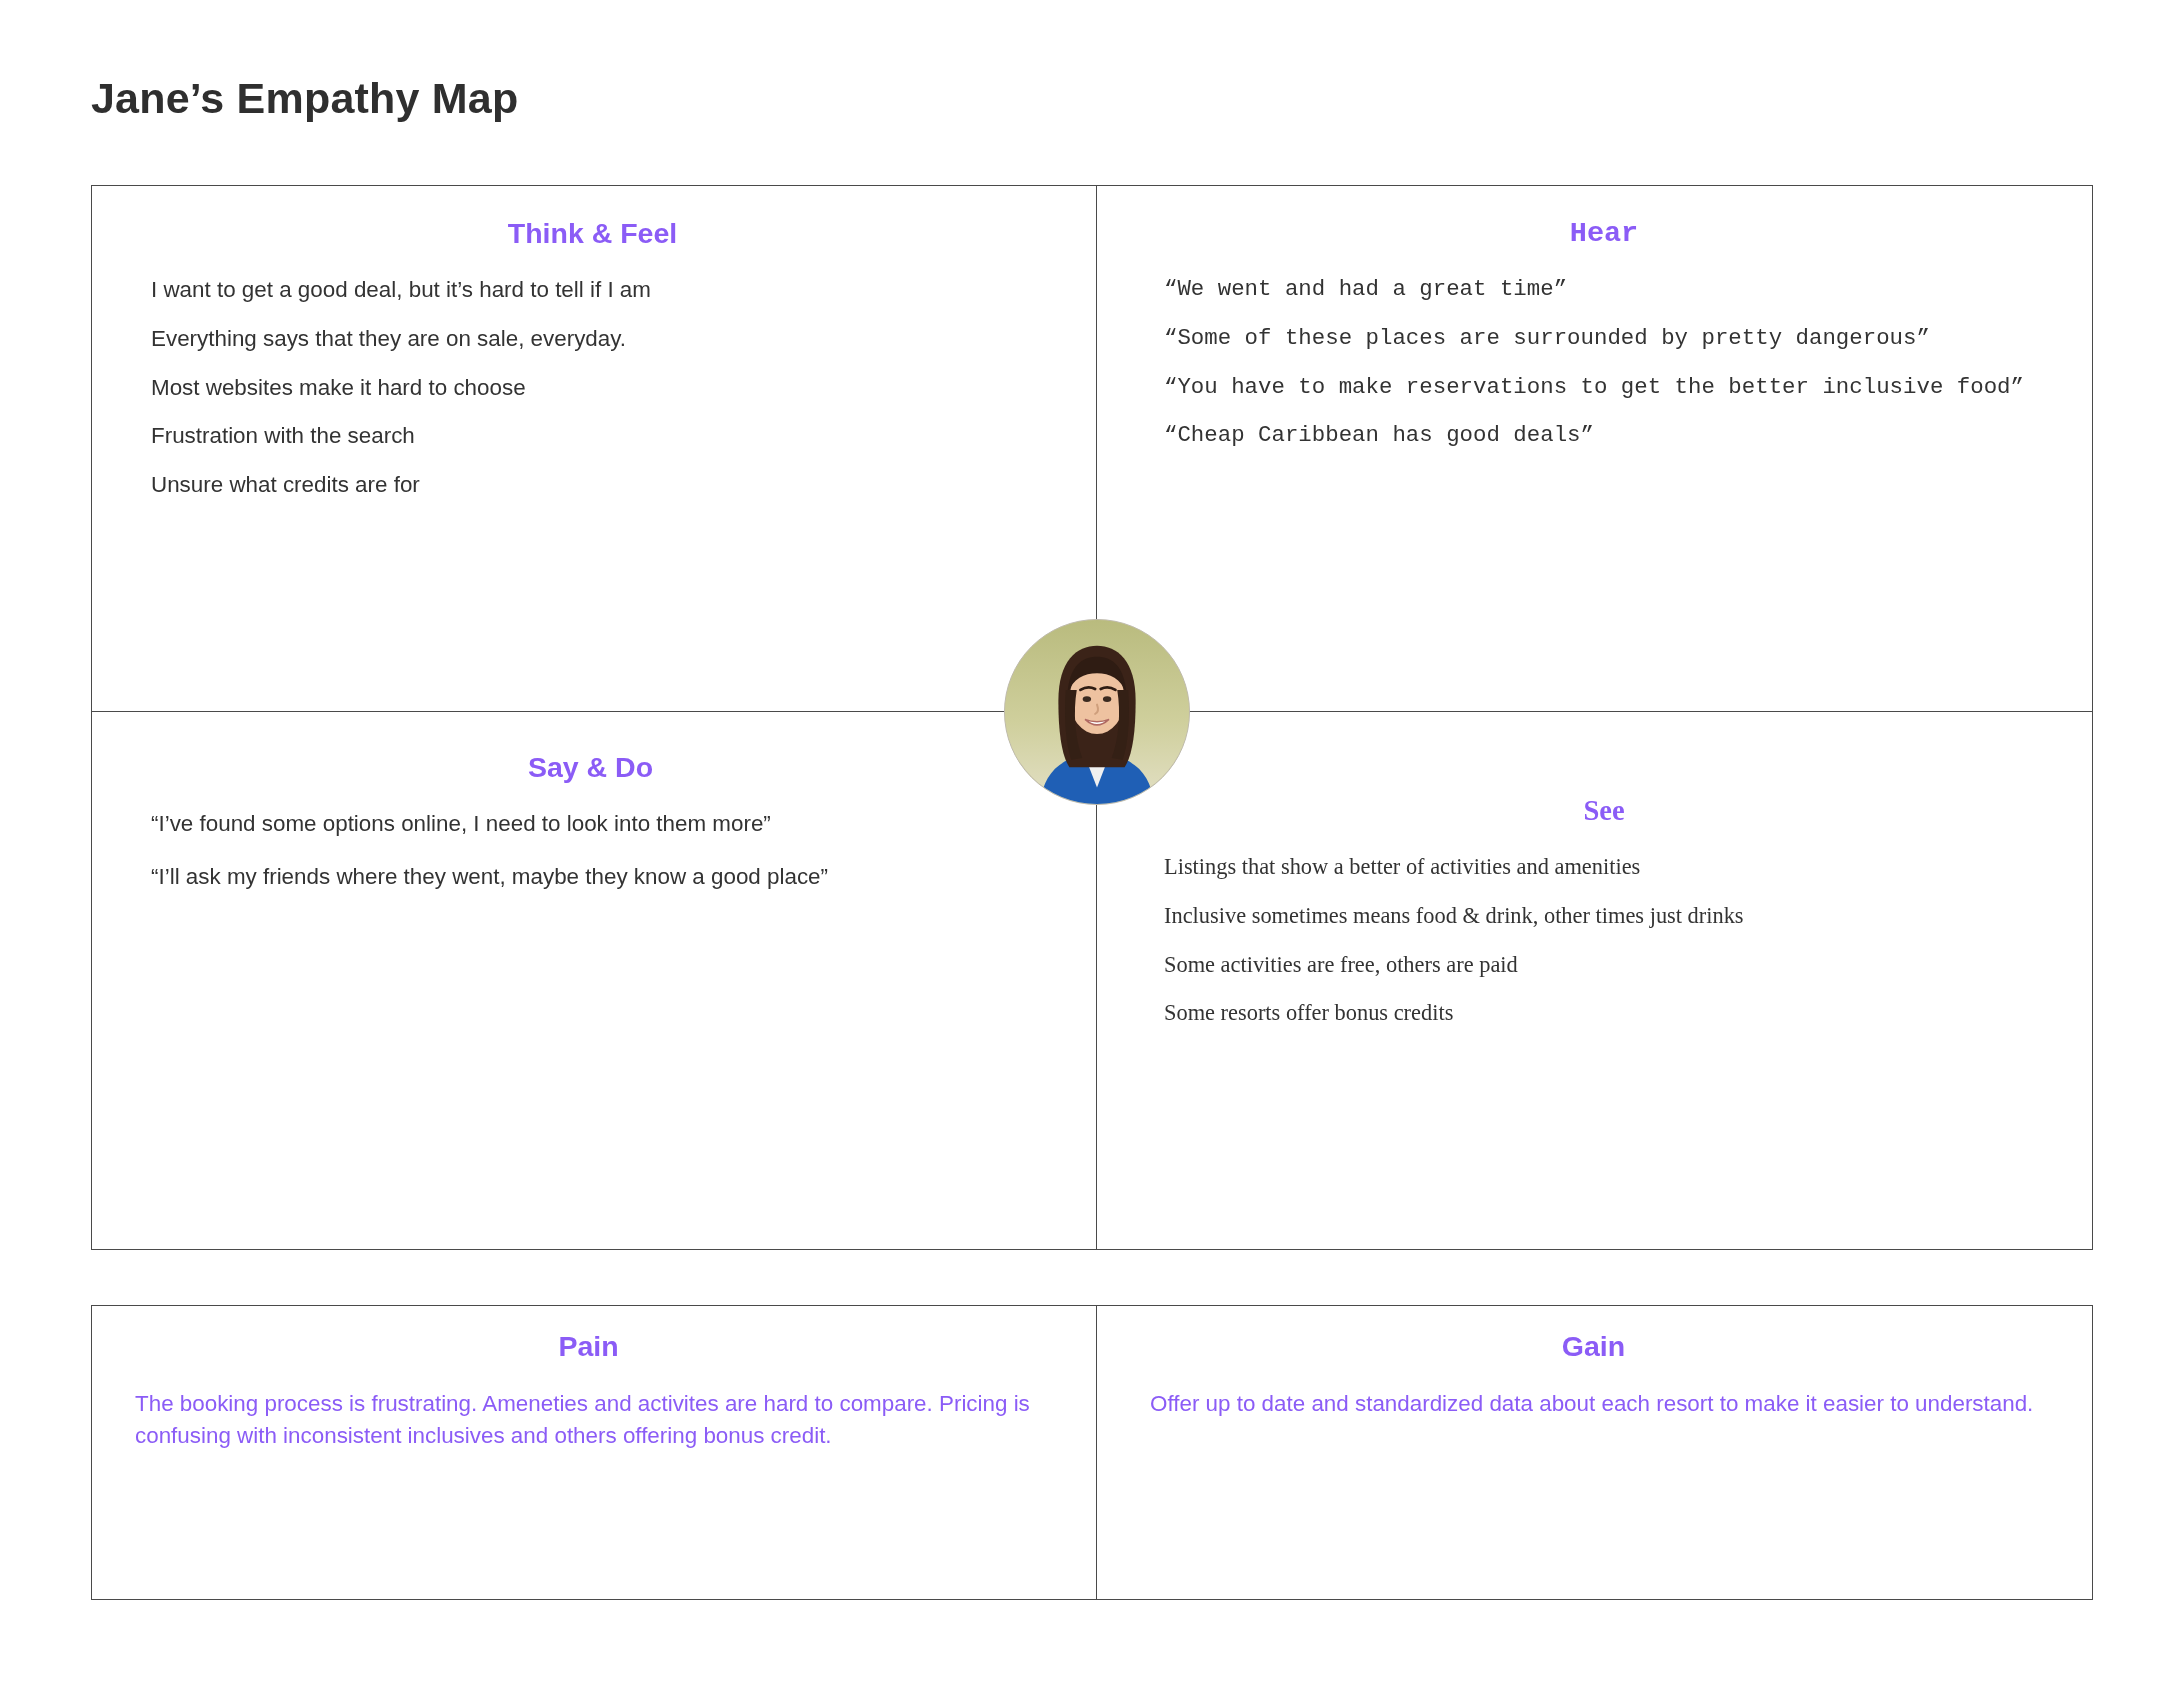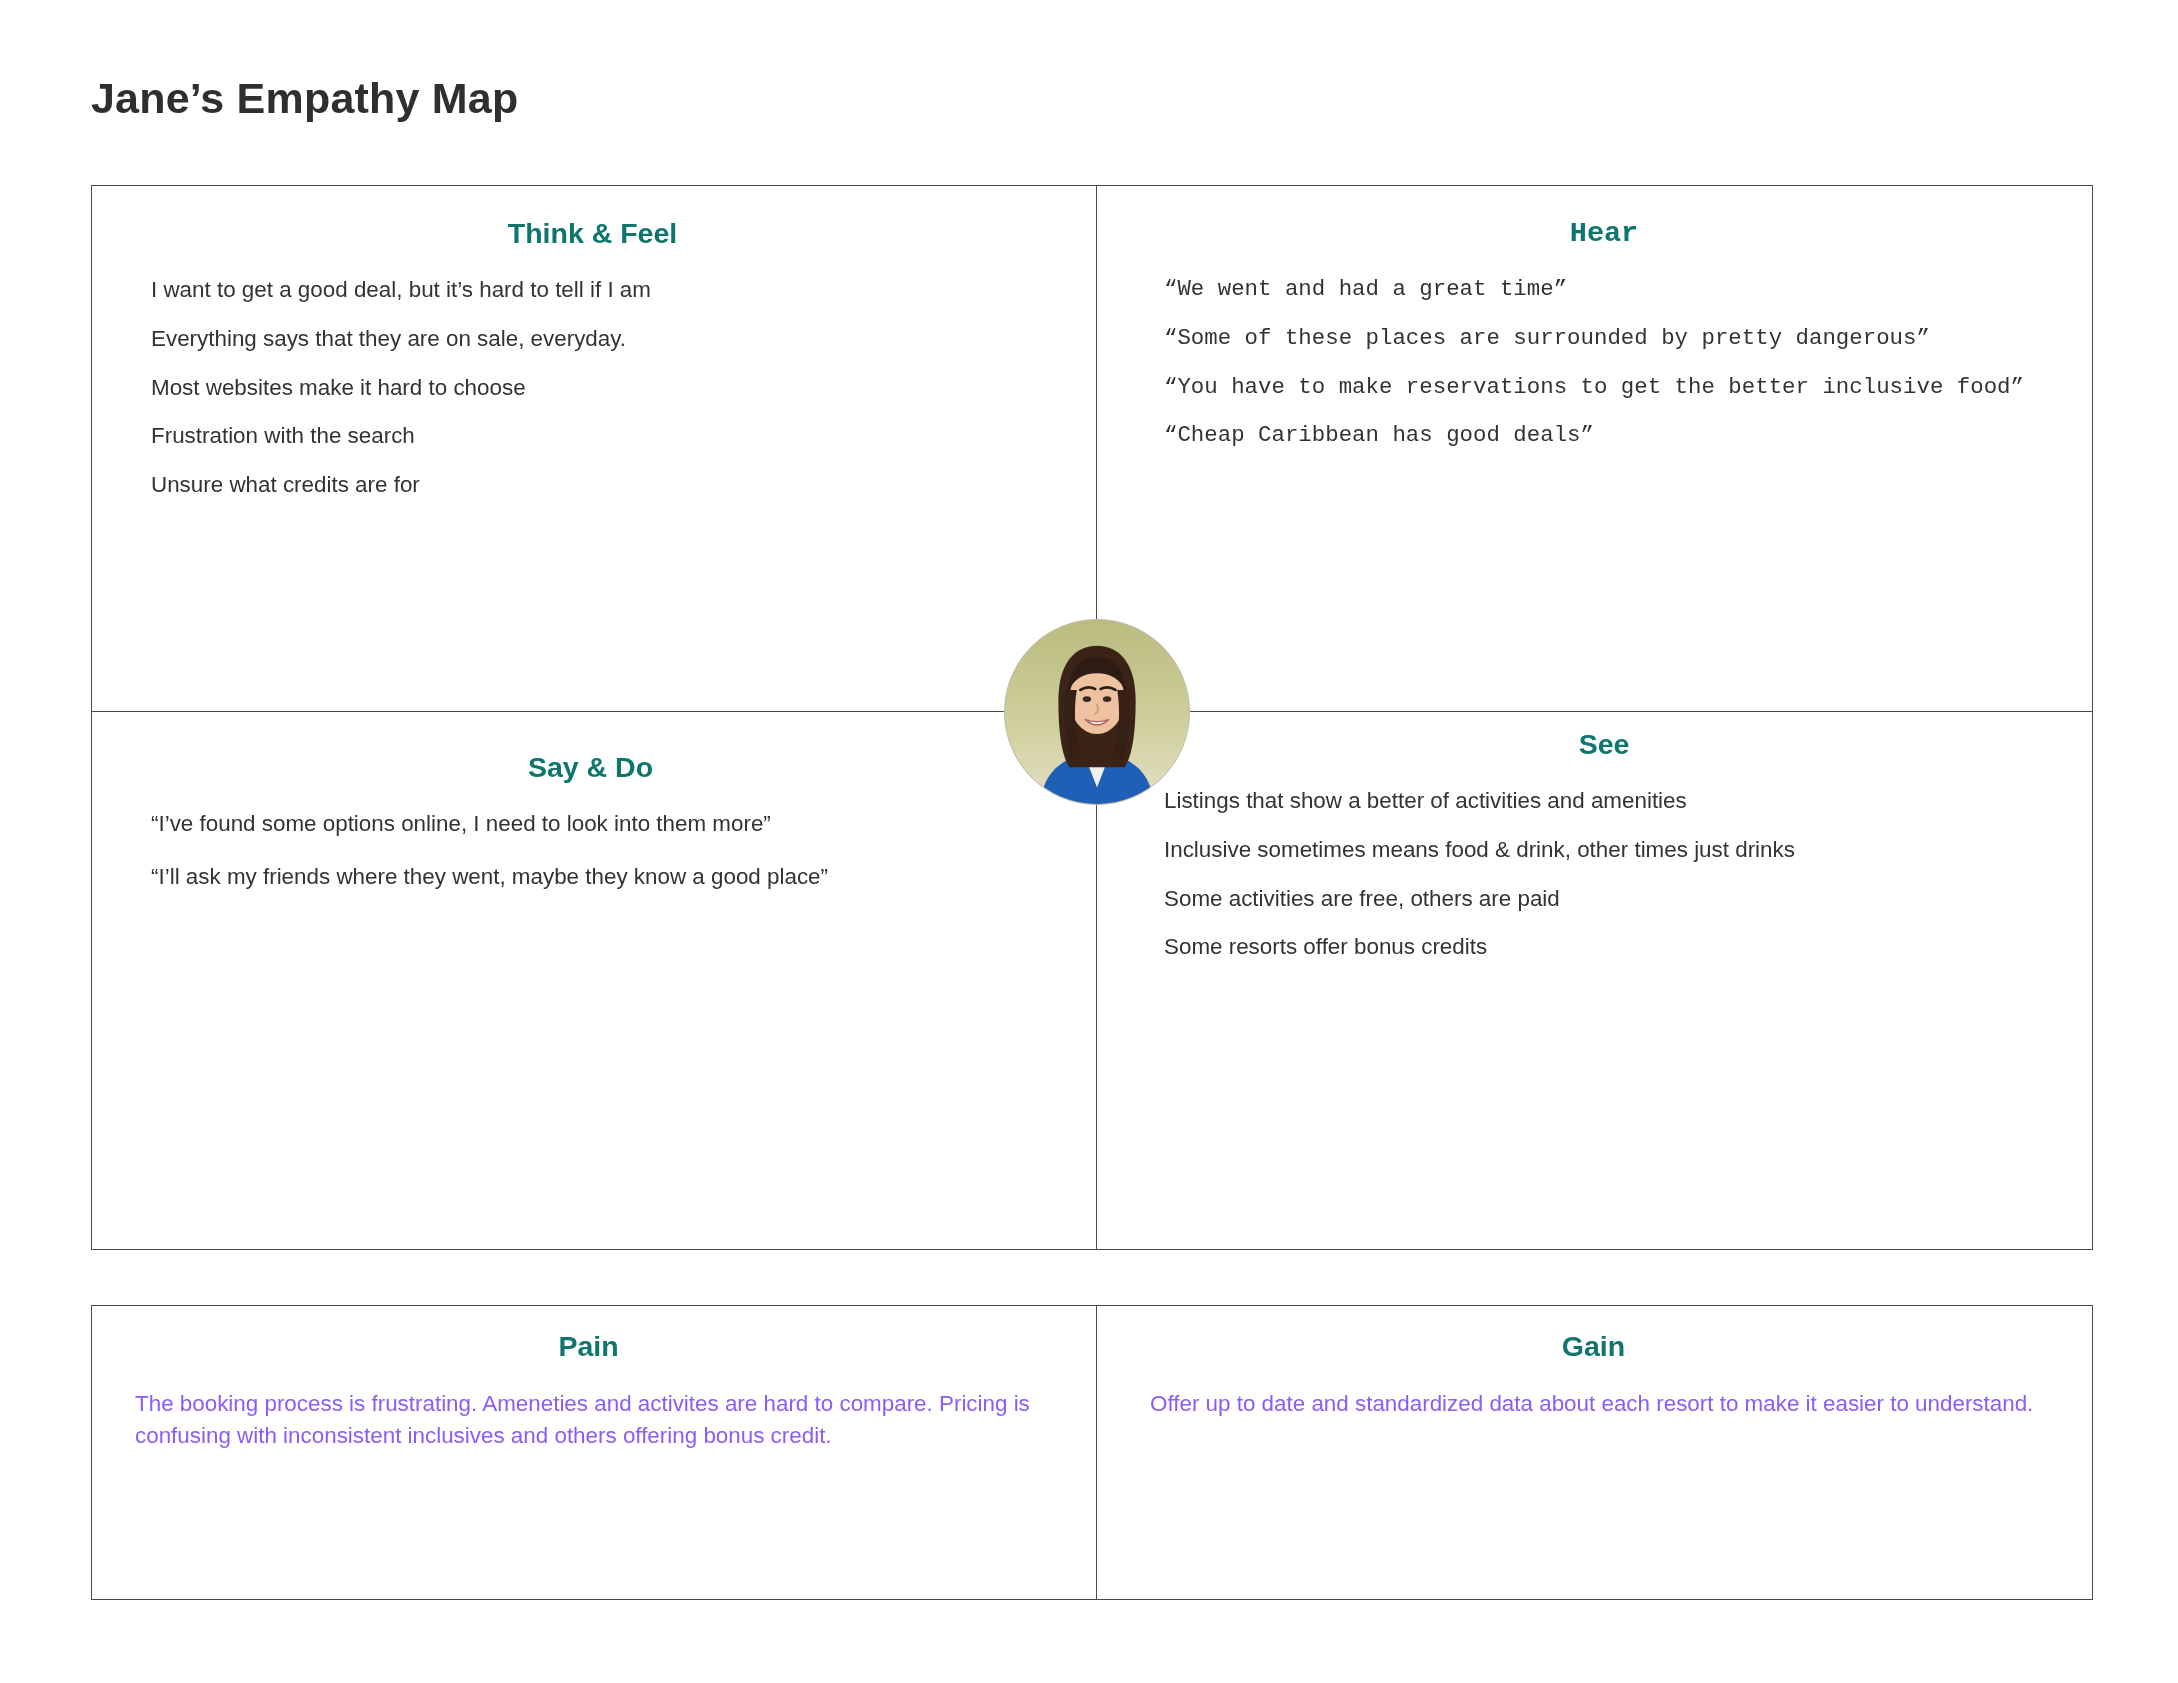--- a/index.html
+++ b/index.html
@@ -54,21 +54,21 @@
   }
 
   .quad {
     position: absolute;
     box-sizing: border-box;
   }
   .quad-title {
     text-align: center;
     font-size: 28.5px;
     font-weight: bold;
-    color: #0f766e;
+    color: #8b5cf6;
     margin: 0 0 25px 0;
   }
   .quad-list {
     list-style: none;
     margin: 12px;
     padding: 0;
   }
   .quad-list li {
     font-size: 22.4px;
     line-height: 1.33;
@@ -77,21 +77,21 @@
   }
   .quad-list.hanging li {
     padding-left: 21px;
     text-indent: -21px;
   }
 
   
   #quad-think  { left: 91px;   top: 217px; width: 1004px; height: 495px; padding: 0 49px 0 48px; }
   #quad-hear   { left: 1097px; top: 217px; width: 997px; height: 495px; padding: 0 38px 0 55px; font-family: Liberation Mono, monospace; }
   #quad-saydo  { left: 91px;   top: 751px; width: 1004px; height: 498px; padding: 0 53px 0 48px; }
-  #quad-see    { left: 1097px; top: 728px; width: 997px; height: 498px; padding: 0 38px 0 55px; }
+  #quad-see    { left: 1097px; top: 795px; width: 997px; height: 498px; padding: 0 38px 0 55px; font-family: Liberation Serif, serif; }
 
   #quad-think .quad-list li { margin-bottom: 19px; }
   #quad-hear  .quad-list li { margin-bottom: 19px; }
   #quad-saydo .quad-list li { margin-bottom: 23px; }
   #quad-see   .quad-list li { margin-bottom: 19px; }
 
   
   .avatar {
     position: absolute;
     left: 1004px;

